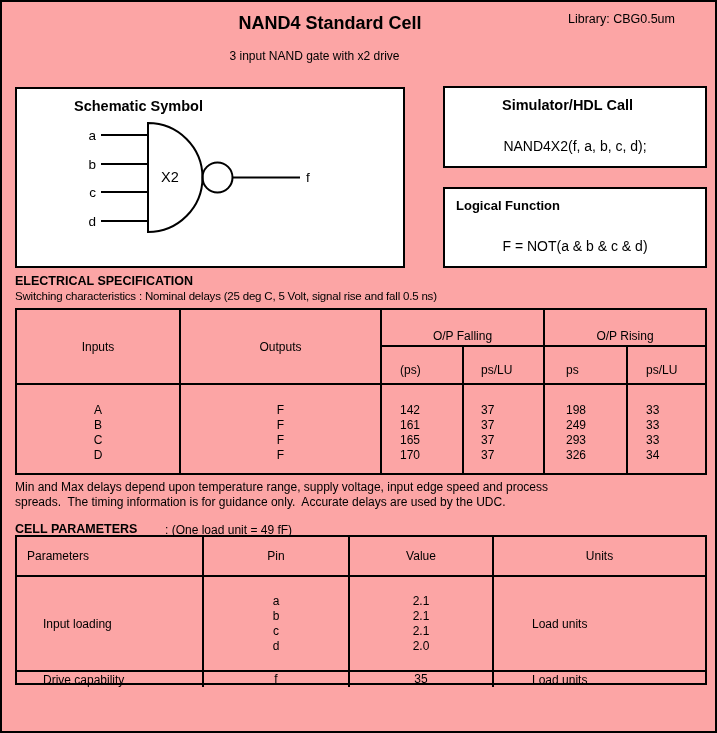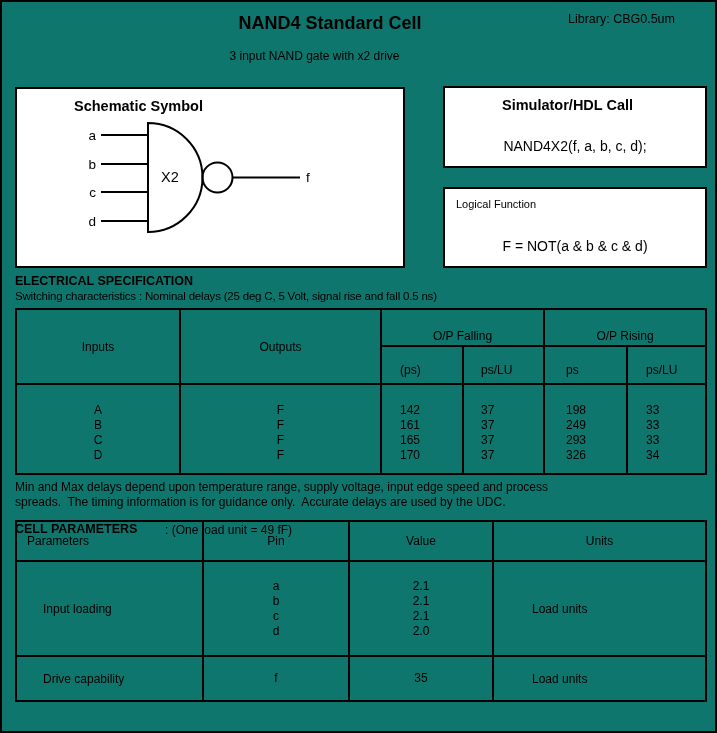--- a/index.html
+++ b/index.html
@@ -1,31 +1,31 @@
 <!DOCTYPE html>
 <html><head>
 <meta charset="utf-8">
 <style>
   * { margin:0; padding:0; box-sizing:border-box; }
   html,body { background:#fff; }
   body { font-family:"Liberation Sans","DejaVu Sans",sans-serif; color:#000; width:717px; height:733px; position:relative; }
-  .page { position:relative; width:717px; height:733px; border:2px solid #000; background:#0f766e; overflow:hidden; }
+  .page { position:relative; width:717px; height:733px; border:2px solid #000; background:#fca5a5; overflow:hidden; }
   .abs { position:absolute; }
 
   .title { top:11px; left:0; width:656px; text-align:center; font-size:18px; font-weight:bold; }
   .library { top:10px; left:566px; font-size:12.5px; }
   .subtitle { top:47px; left:0; width:625px; text-align:center; font-size:12px; }
 
   .outbox { border:2px solid #000; background:#fff; }
   .schematic-box { left:13px; top:85px; width:390px; height:181px; }
   .sim-box { left:441px; top:84px; width:264px; height:82px; }
   .log-box { left:441px; top:185px; width:264px; height:81px; }
 
   .box-h-lg { position:absolute; left:13px; top:9px; font-size:14.5px; font-weight:bold;margin-left:44px; }
-  .box-h-sm { position:absolute; left:11px; top:9px; font-size:11px; font-weight:normal; }
+  .box-h-sm { position:absolute; left:11px; top:9px; font-size:13px; font-weight:bold; }
   .sim-call { position:absolute; top:50px; left:0; width:100%; text-align:center; font-size:14px; }
   .log-expr { position:absolute; top:49px; left:0; width:100%; text-align:center; font-size:14px; }
 
   .gate-svg { position:absolute; left:0; top:0; }
   .gate-svg line, .gate-svg path, .gate-svg circle { stroke:#000; stroke-width:2; fill:none; }
   .gate-svg text { fill:#000; font-size:13.5px; stroke:none; }
   .gate-svg .x2 { font-size:14.5px; }
 
   .sec-h { font-size:12.5px; font-weight:bold; }
   .elec-h { left:13px; top:272px; }
@@ -46,21 +46,21 @@
   .t1 .cen { text-align:center; }
   .pl-c3 { padding-left:18px; } .pl-c4 { padding-left:17px; }
   .pl-c5 { padding-left:21px; } .pl-c6 { padding-left:18px; }
 
   .note { left:13px; font-size:12px; white-space:pre; }
   .note1 { top:478px; } .note2 { top:493px; }
 
   .cp-h { left:13px; top:520px; }
   .cp-note { left:163px; top:521px; font-size:12px; }
 
-  .t2 { left:13px; top:518px; width:692px; height:182px;
+  .t2 { left:13px; top:533px; width:692px; height:150px;
         grid-template-columns:187px 146px 144px 1fr;
         grid-template-rows:40px 95px 1fr; }
   .t2 .hcell { display:flex; align-items:center; justify-content:center; }
   .t2 .hcell.left { justify-content:flex-start; padding-left:10px; }
   .t2 .pname { display:flex; align-items:center; padding-left:26px; }
   .t2 .pstack { display:flex; flex-direction:column; justify-content:center; text-align:center; line-height:15px; }
   .t2 .punits { display:flex; align-items:center; padding-left:38px; }
 </style>
 </head>
 <body>

